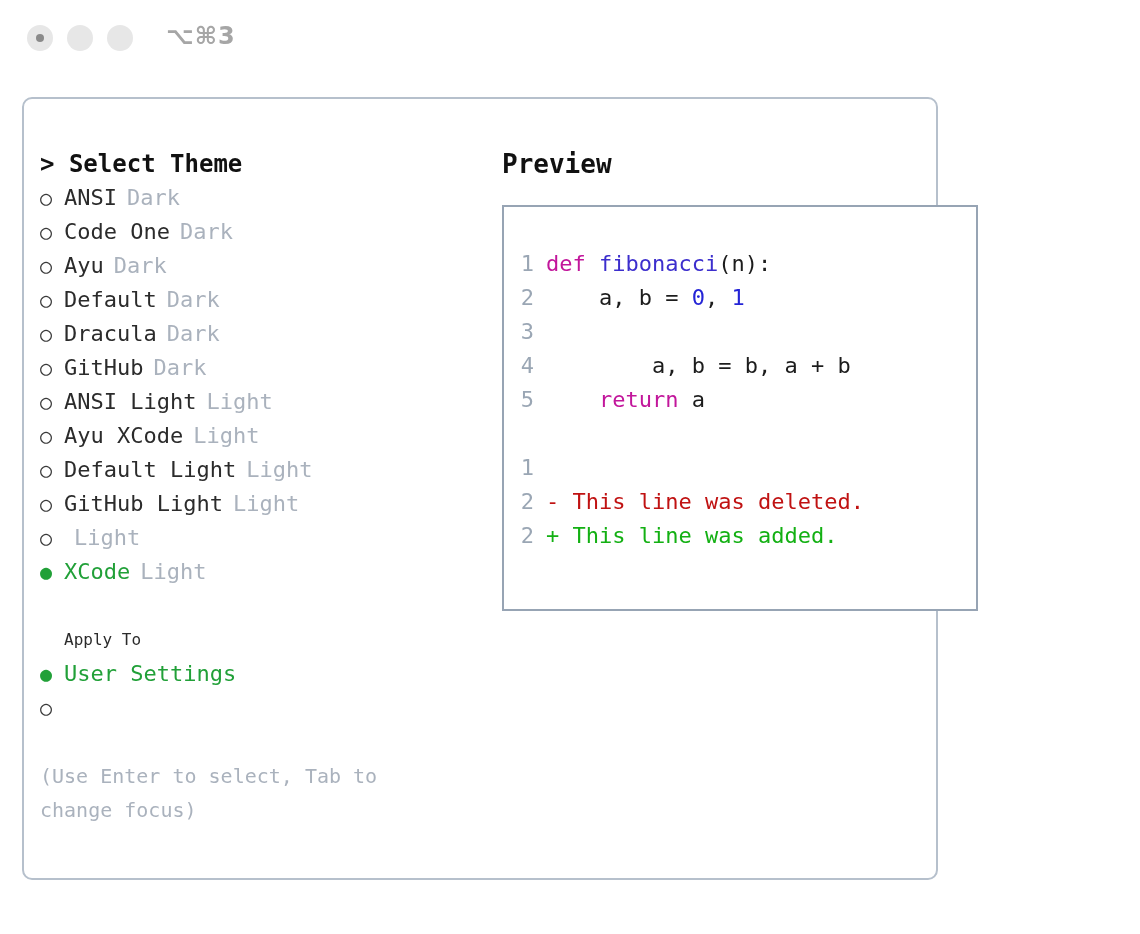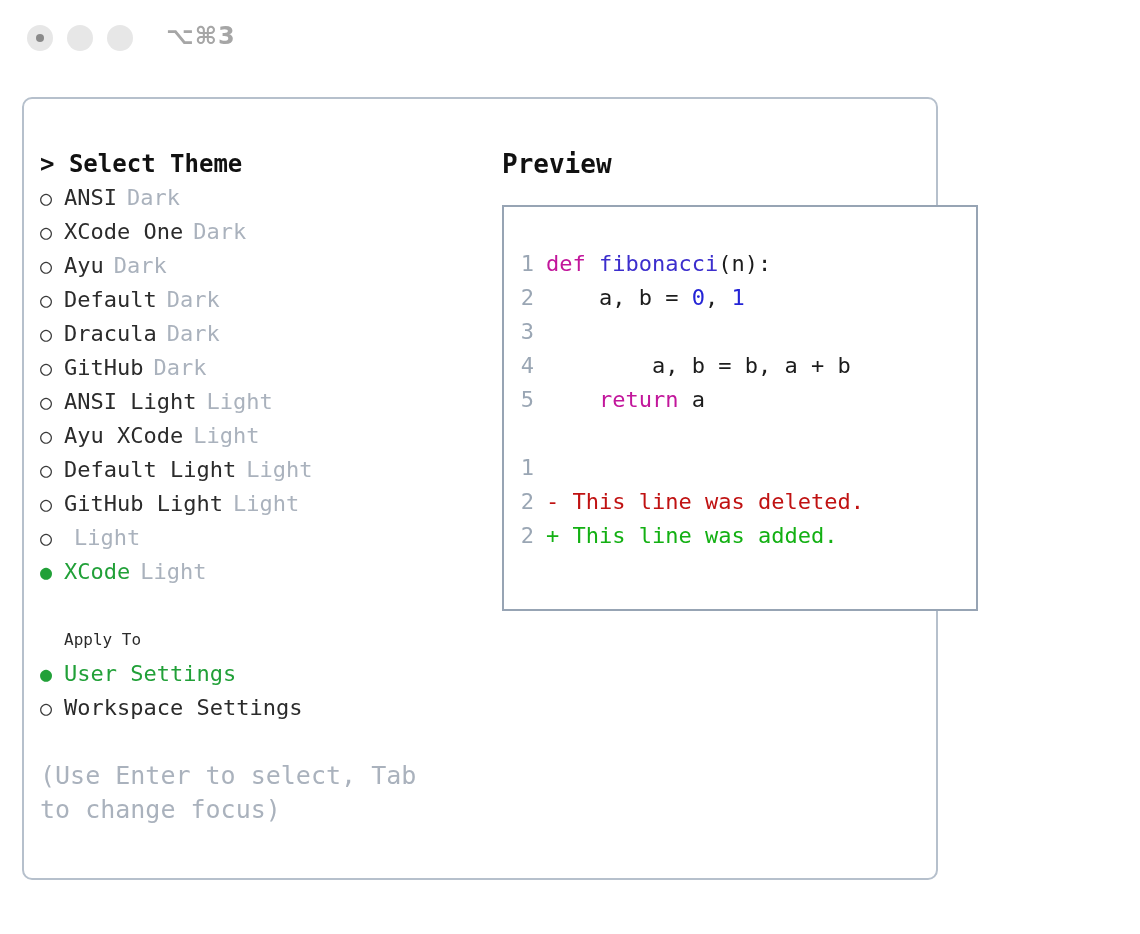--- a/index.html
+++ b/index.html
@@ -120,21 +120,21 @@
     font-size: 16px;
     color: #2b2b2b;
     line-height: 34px;
     height: 34px;
     white-space: pre;
     padding-left: 24px;
   }
   .spacer-row { height: 34px; }
   .hint {
     margin-top: 34px;
-    font-size: 25px;
+    font-size: 20px;
     color: #aab2bd;
     line-height: 34px;
     width: 400px;
   }
 
   
   .right-col {
     position: absolute;
     left: 478px;
     top: 48px;
@@ -195,39 +195,39 @@
     </div>
     <div class="shortcut">⌥⌘3</div>
   </div>
 
   <div class="panel">
 
     <div class="left-col">
       <div class="section-title">&gt; Select Theme</div>
       <div id="theme-list">
           <div class="opt-row"><span class="bullet">○</span><span class="opt-label">ANSI</span><span class="opt-variant">Dark</span></div>
-          <div class="opt-row"><span class="bullet">○</span><span class="opt-label">XCode One</span><span class="opt-variant">Dark</span></div>
+          <div class="opt-row"><span class="bullet">○</span><span class="opt-label">Code One</span><span class="opt-variant">Dark</span></div>
           <div class="opt-row"><span class="bullet">○</span><span class="opt-label">Ayu</span><span class="opt-variant">Dark</span></div>
           <div class="opt-row"><span class="bullet">○</span><span class="opt-label">Default</span><span class="opt-variant">Dark</span></div>
           <div class="opt-row"><span class="bullet">○</span><span class="opt-label">Dracula</span><span class="opt-variant">Dark</span></div>
           <div class="opt-row"><span class="bullet">○</span><span class="opt-label">GitHub</span><span class="opt-variant">Dark</span></div>
           <div class="opt-row"><span class="bullet">○</span><span class="opt-label">ANSI Light</span><span class="opt-variant">Light</span></div>
           <div class="opt-row"><span class="bullet">○</span><span class="opt-label">Ayu XCode</span><span class="opt-variant">Light</span></div>
           <div class="opt-row"><span class="bullet">○</span><span class="opt-label">Default Light</span><span class="opt-variant">Light</span></div>
           <div class="opt-row"><span class="bullet">○</span><span class="opt-label">GitHub Light</span><span class="opt-variant">Light</span></div>
           <div class="opt-row"><span class="bullet">○</span><span class="opt-variant">Light</span></div>
           <div class="opt-row"><span class="bullet sel">●</span><span class="opt-label sel">XCode</span><span class="opt-variant">Light</span></div>
         </div>
 
       <div class="spacer-row"></div>
 
       <div class="apply-head">Apply To</div>
       <div id="apply-list">
           <div class="opt-row"><span class="bullet sel">●</span><span class="opt-label sel">User Settings</span></div>
-          <div class="opt-row"><span class="bullet">○</span><span class="opt-label">Workspace Settings</span></div>
+          <div class="opt-row"><span class="bullet">○</span></div>
         </div>
 
       <div class="hint">(Use Enter to select, Tab to change focus)</div>
     </div>
 
     <div class="right-col">
       <div class="preview-title">Preview</div>
       <div class="preview-box">
         <div id="code-block">
             <div class="code-line"><span class="lineno">1</span><span class="code-text"><span class="tok-kw">def </span><span class="tok-fn">fibonacci</span><span class="tok-plain">(n):</span></span></div>

